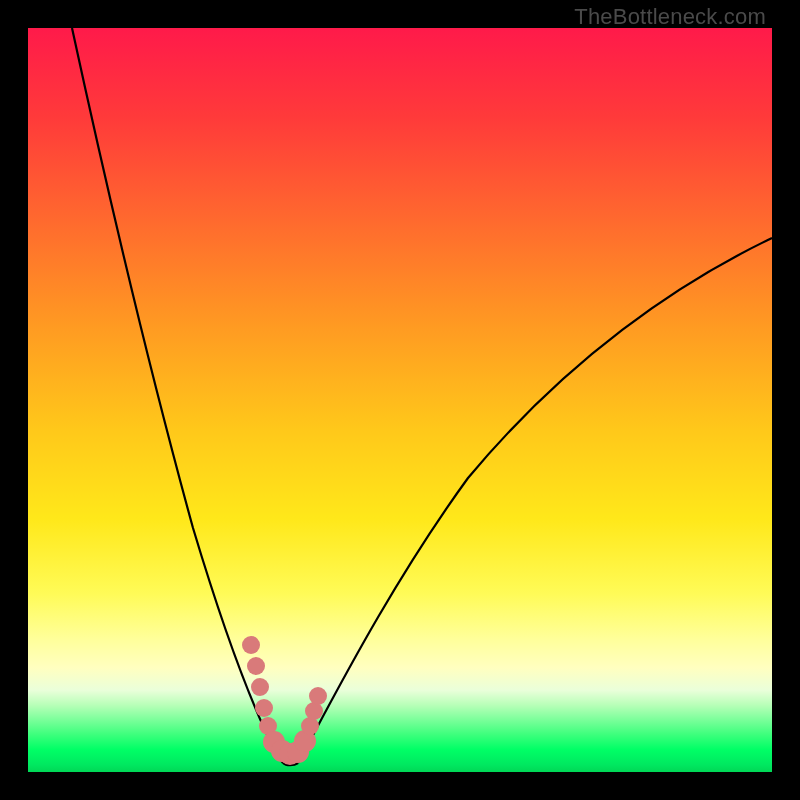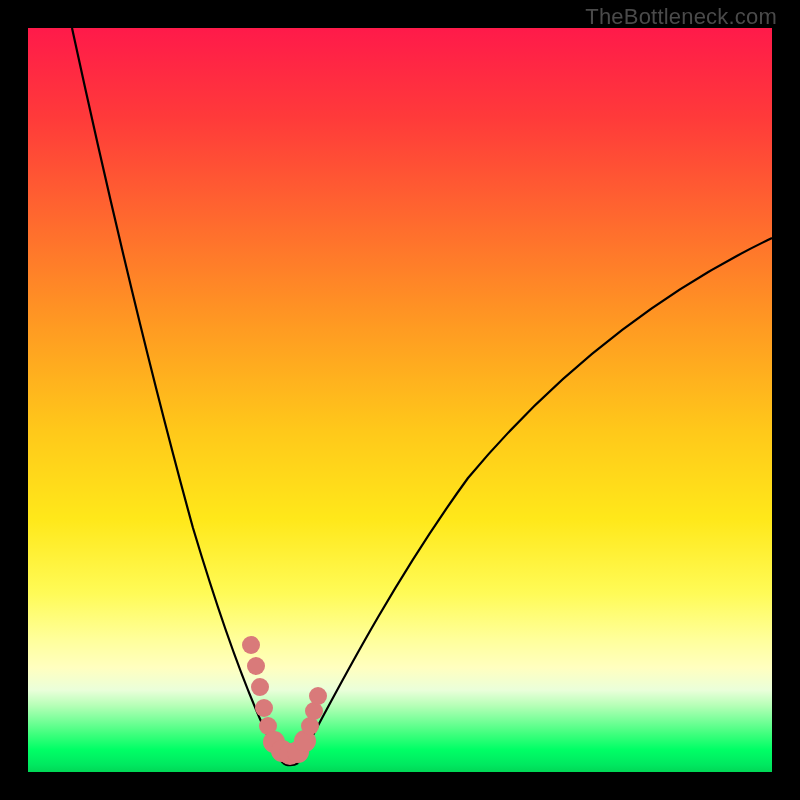--- a/index.html
+++ b/index.html
@@ -49,21 +49,21 @@
       #3cff7c 95%,
       #00ff66 97%,
       #00e860 99%,
       #00d856 100%
     );
   }
 
   .watermark {
     position: absolute;
     top: 4px;
-    right: 23px;
+    right: 34px;
     color: #4a4a4a;
     font-size: 22px;
     letter-spacing: 0.2px;
     z-index: 50;
     user-select: none;
   }
 
   svg.curves {
     position: absolute;
     inset: 0;

